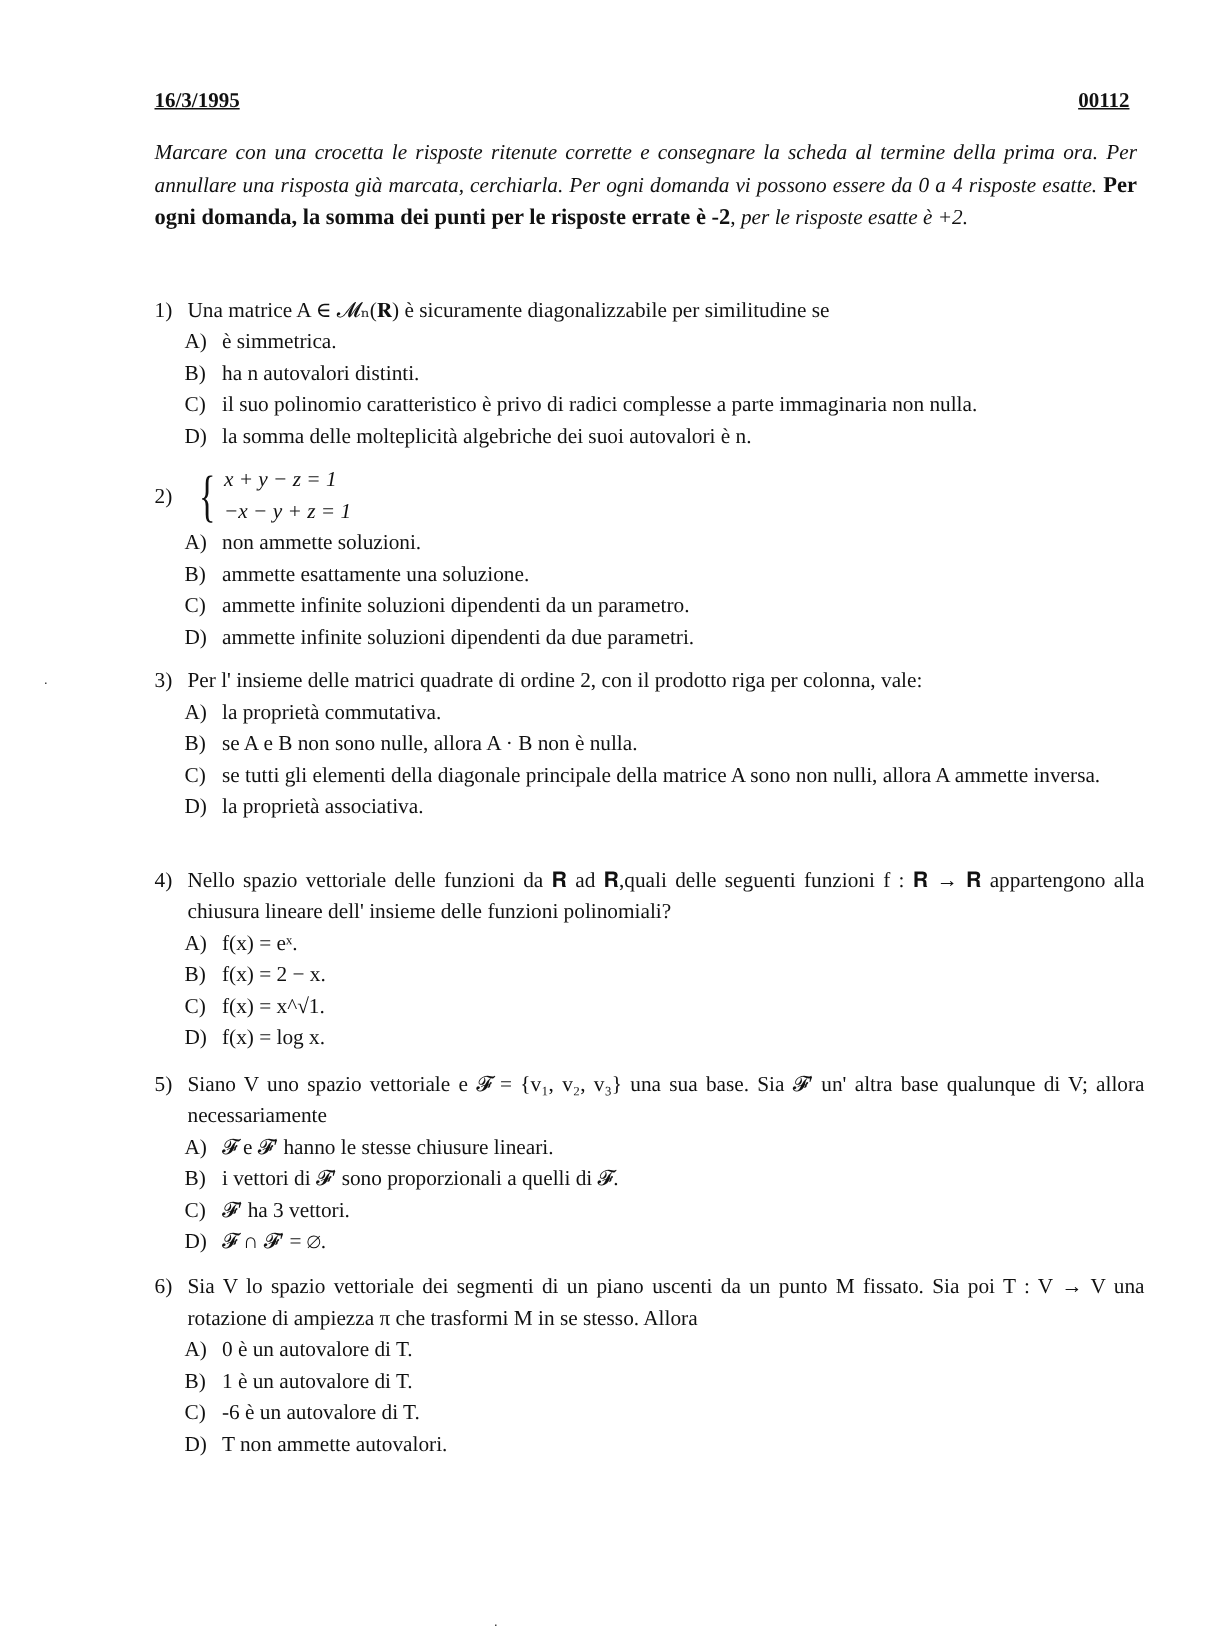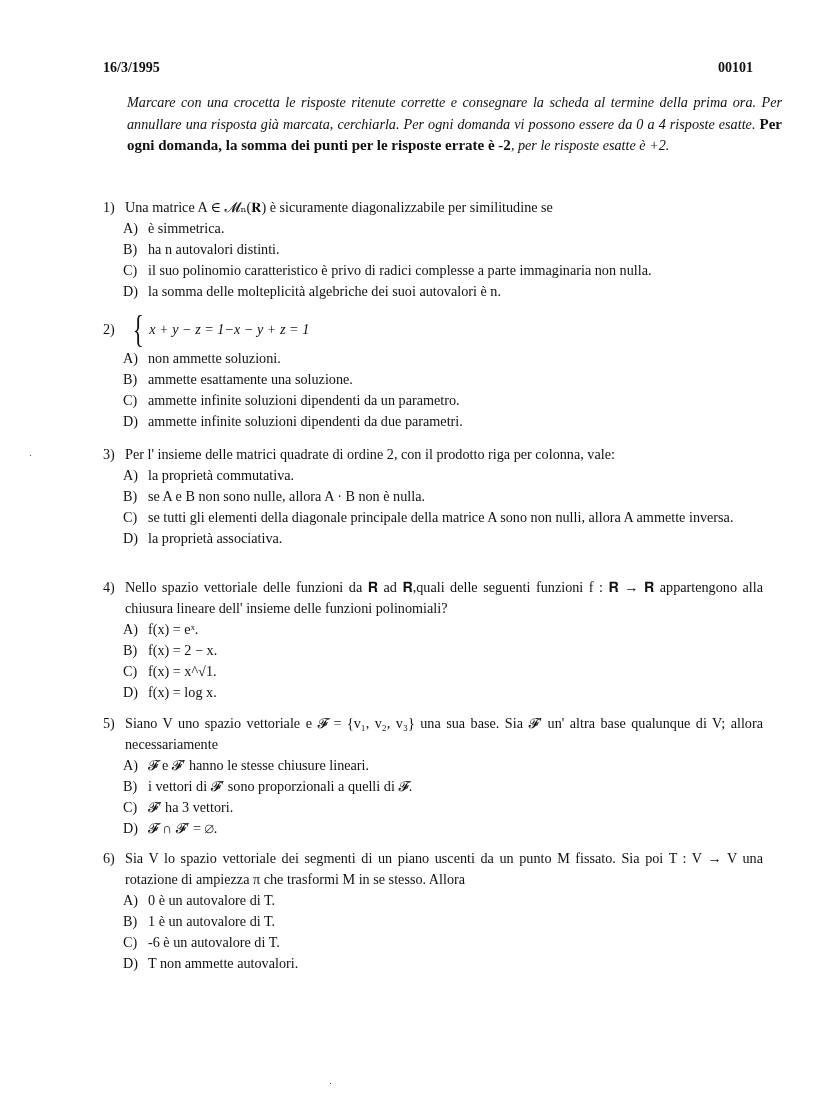--- a/index.html
+++ b/index.html
@@ -2,47 +2,47 @@
 <html><head>
 <meta charset="utf-8">
 <style>
   html, body { margin: 0; padding: 0; background: #ffffff; }
   body {
     width: 816px; height: 1093px; position: relative; overflow: hidden;
     font-family: "Liberation Serif", "DejaVu Serif", serif;
     color: #111111; font-size: 14.2px;
   }
   .page { position: absolute; left: 0; top: 0; width: 816px; height: 1093px; }
-  .hdr { position: absolute; top: 60px; font-weight: bold; font-size: 14px; }
+  .hdr { position: absolute; top: 60px; font-weight: bold; font-size: 14px; text-decoration: underline; }
   .hdr.left { left: 103px; }
   .hdr.right { right: 63px; }
   .intro {
     position: absolute; left: 103px; top: 92px; width: 655px;
-    line-height: 21.5px; font-style: italic; text-align: justify; margin-left: 24px;
+    line-height: 21.5px; font-style: italic; text-align: justify;
   }
   .intro b { font-style: normal; font-weight: bold; font-size: 15px; }
   .q { position: absolute; left: 103px; width: 660px; line-height: 21px; }
   .q .stem { display: flex; }
   .q .num { width: 22px; flex: none; }
   .q .stem-text { flex: 1; text-align: justify; }
   .opt { display: flex; padding-left: 20px; }
   .opt .lab { width: 25px; flex: none; }
   .opt .txt { flex: 1; }
   .sys { display: inline-flex; align-items: center; vertical-align: middle; margin-left: 4px; }
   .brace { font-size: 38px; line-height: 38px; font-weight: 300; transform: scaleX(0.6); margin-right: 2px; }
-  .sys-lines { display: flex; flex-direction: row; line-height: 21px; font-family: Liberation Serif, serif; }
+  .sys-lines { display: flex; flex-direction: column; line-height: 21px; font-family: Liberation Serif, serif; }
   .speck { position: absolute; width: 1px; height: 1px; background: #444; }
 </style>
 </head>
 <body>
 
 <div class="page">
 
   <div class="hdr left">16/3/1995</div>
-  <div class="hdr right">00101</div>
+  <div class="hdr right">00112</div>
 
   <div class="intro"><span>Marcare con una crocetta le risposte ritenute corrette e consegnare la scheda al termine della prima ora. Per annullare una risposta già marcata, cerchiarla. Per ogni domanda vi possono essere da 0 a 4 risposte esatte. </span><b>Per ogni domanda, la somma dei punti per le risposte errate è -2</b><span>, per le risposte esatte è +2.</span></div>
 
   <div class="q" style="top:197px">
     <div class="stem">
         <span class="num">1)</span>
         <span class="stem-text">Una matrice A ∈ 𝓜ₙ(𝐑) è sicuramente diagonalizzabile per similitudine se</span>
       </div>
     <div class="opt">
         <span class="lab">A)</span>

